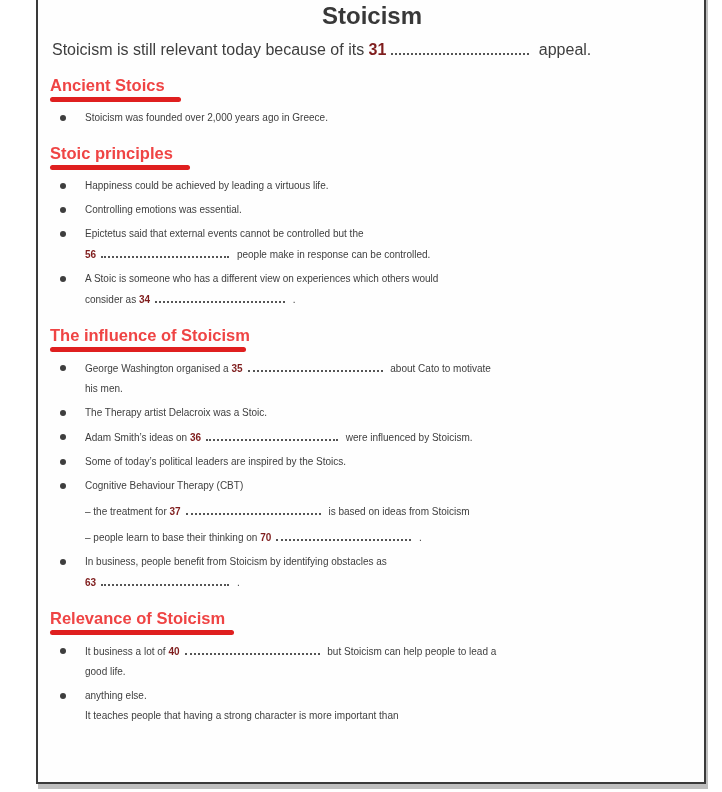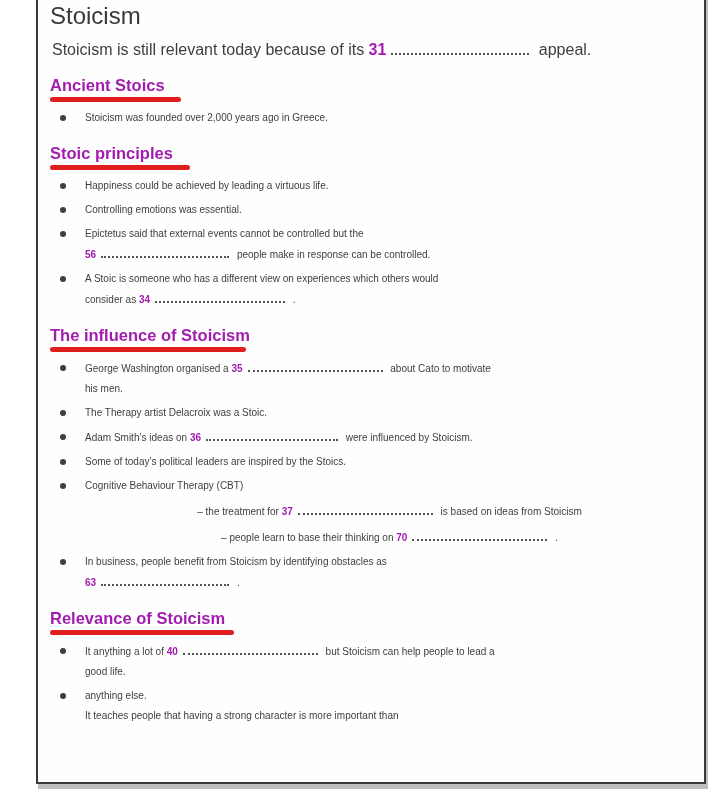--- a/index.html
+++ b/index.html
@@ -17,35 +17,36 @@
     box-sizing: border-box;
     border: 2px solid #3a3a3a;
     background: #fefefe;
     padding: 16px 10px 0 12px;
     box-shadow: 2px 5px 0 rgba(110,110,110,0.45);
   }
   .title {
     margin: 0;
     font-size: 24px;
     line-height: 28px;
-    font-weight: normal;
+    font-weight: bold;
+    text-align: center;
     color: #383838;
   }
   .intro {
     margin: 10px 0 0 2px;
     font-size: 16px;
     line-height: 20px;
   }
   .section { margin-top: 15px; }
   .section-heading {
     margin: 0;
     font-size: 16.5px;
     line-height: 20px;
     font-weight: bold;
-    color: #a21caf;
+    color: #ef4444;
   }
   .red-underline {
     height: 5px;
     margin: 2px 0 6px 0;
     border-radius: 2.5px;
     background: #df1f1f;
   }
   .bullet {
     display: flex;
     margin-bottom: 4px;
@@ -55,22 +56,22 @@
   .dot { width: 35px; flex: none; }
   .dotmark {
     display: block;
     width: 6px; height: 6px;
     border-radius: 50%;
     background: #3e3e3e;
     margin: 7px 0 0 10px;
   }
   .content { flex: 1; min-width: 0; }
   .line { }
-  .line.dash { margin-top: 5px; text-align: center; }
-  b { color: #a21caf; }
+  .line.dash { margin-top: 5px; }
+  b { color: #7f1d1d; }
   .gap {
     display: inline-block;
     height: 12px;
     margin: 0 5px;
     border-bottom: 2px dotted #555555;
     vertical-align: baseline;
   }
 </style>
 </head>
 <body>
@@ -186,21 +187,21 @@
         </div>
       </div>
       <div class="section">
         <h2 class="section-heading">Relevance of Stoicism</h2>
         <div class="red-underline" style="width: 184px; background: rgb(223, 31, 31);"></div>
         <div class="bullet">
           <span class="dot">
             <span class="dotmark"></span>
           </span>
           <div class="content">
-            <div class="line"><span>It anything a lot of </span><b>40</b><span class="gap" style="width: 135px;"></span><span> but Stoicism can help people to lead a</span></div>
+            <div class="line"><span>It business a lot of </span><b>40</b><span class="gap" style="width: 135px;"></span><span> but Stoicism can help people to lead a</span></div>
             <div class="line"><span>good life.</span></div>
           </div>
         </div>
         <div class="bullet">
           <span class="dot">
             <span class="dotmark"></span>
           </span>
           <div class="content">
             <div class="line"><span>anything else.</span></div>
             <div class="line"><span>It teaches people that having a strong character is more important than</span></div>

